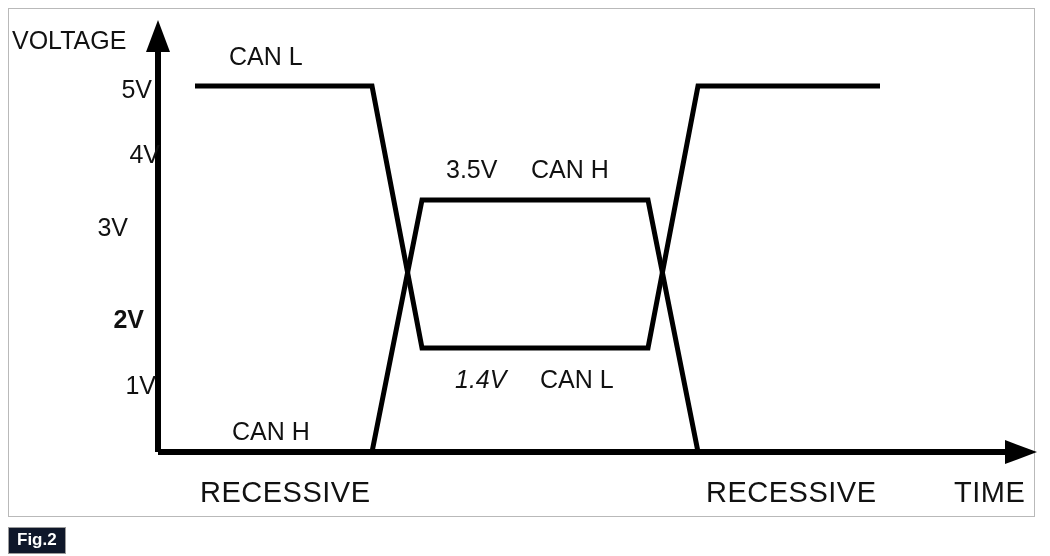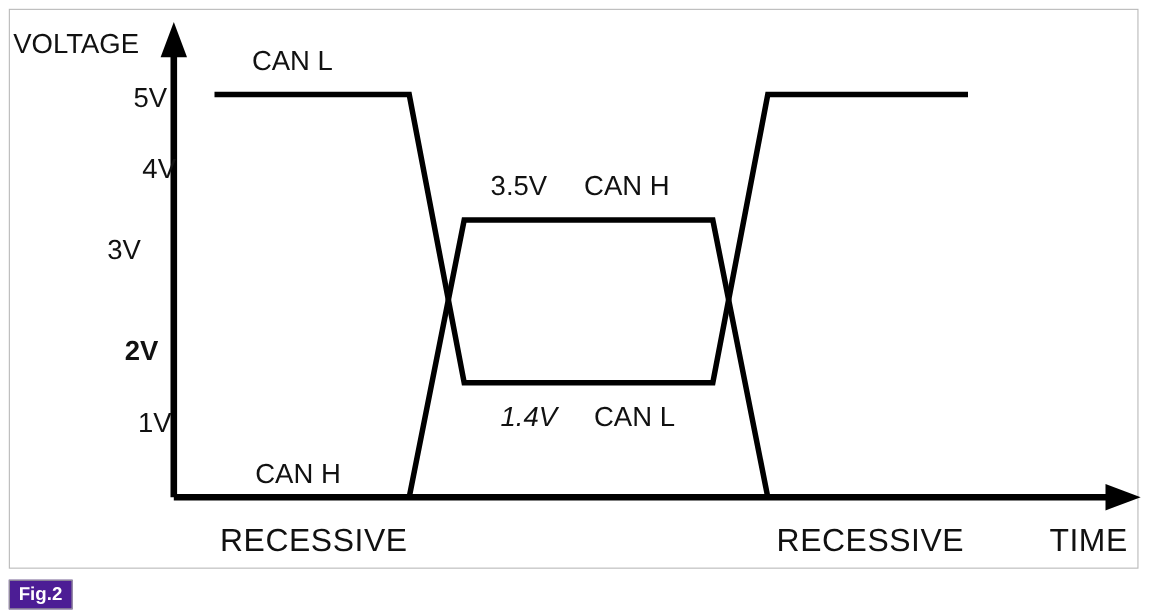--- a/index.html
+++ b/index.html
@@ -58,21 +58,21 @@
     font-size: 25px;
   }
   .state-label {
     font-size: 29px;
     letter-spacing: 0.5px;
   }
   .fig-tag {
     position: absolute;
     left: 8px;
     top: 527px;
-    background: #4c1d95;
+    background: #0f172a;
     color: #ffffff;
     font-size: 17px;
     font-weight: bold;
     padding: 3px 8px 4px 8px;
     line-height: 1.05;
     border: 1px solid #9a9a9a;
     box-sizing: border-box;
   }
 </style>
 </head>

